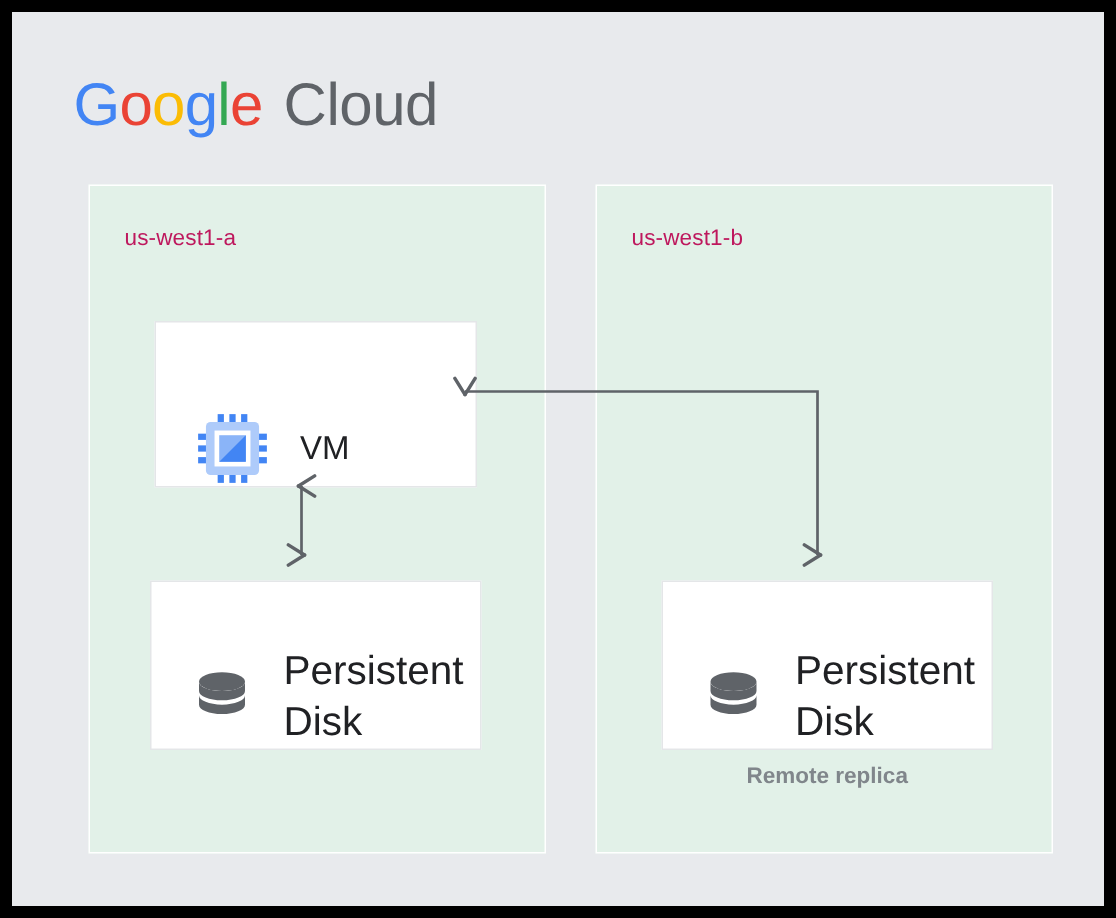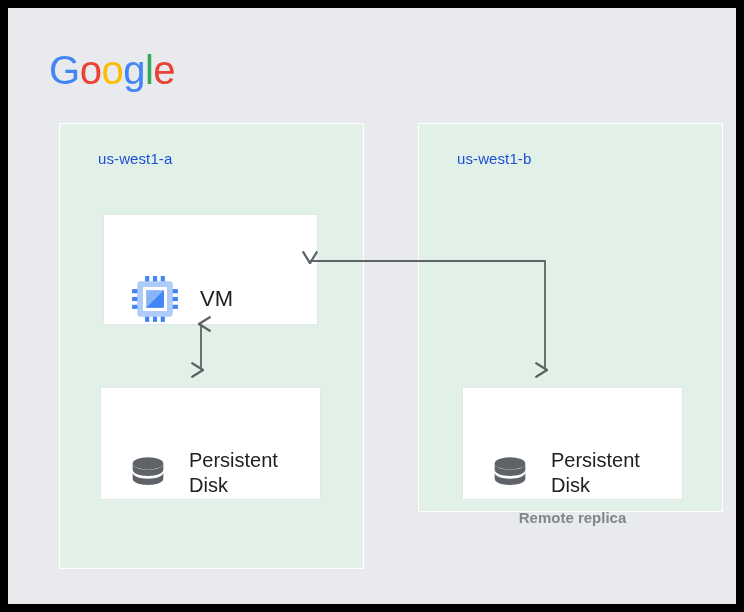--- a/index.html
+++ b/index.html
@@ -64,27 +64,27 @@
   }
 
   
   .zone {
     position: absolute;
     background: #e2f1e8;
     border: 1px solid #ffffff;
     box-sizing: border-box;
   }
   #zone-a { left: 51px; top: 115px; width: 305px; height: 446px; }
-  #zone-b { left: 389px; top: 115px; width: 305px; height: 389px; margin-left: 21px; }
+  #zone-b { left: 389px; top: 115px; width: 305px; height: 446px; }
 
   .zone-label {
     position: absolute;
-    left: 38px; top: 26px;
+    left: 23px; top: 26px;
     font-size: 15px;
-    color: #1d4ed8;
+    color: #be185d;
     letter-spacing: 0.1px;
   }
 
   
   .card {
     position: absolute;
     background: #ffffff;
     border: 1px solid #e4e6e8;
     box-sizing: border-box;
     display: flex;
@@ -103,21 +103,21 @@
   #pd-b-card .card-inner { margin-left: 24px; }
 
   .icon-slot {
     flex: 0 0 auto;
     display: flex;
     align-items: center;
     justify-content: center;
   }
 
   .card-label {
-    font-size: 20px;
+    font-size: 27px;
     color: #202124;
     line-height: 1.28;
     margin-left: 18px;
     white-space: pre-line;
   }
   #vm-card .card-label {
     font-size: 22px;
     margin-left: 20px;
   }
 
@@ -142,20 +142,21 @@
   }
 </style>
 </head>
 <body>
 
 <div class="frame">
   <div class="canvas">
 
     <div class="logo">
       <div class="logo-google"><span class="g1">G</span><span class="o1">o</span><span class="o2">o</span><span class="g2">g</span><span class="l1">l</span><span class="e1">e</span></div>
+      <div class="logo-cloud">Cloud</div>
     </div>
 
     <div class="zone" id="zone-a">
       <div class="zone-label">us-west1-a</div>
 
       <div class="card" id="vm-card">
         <div class="card-inner">
           <div class="icon-slot">
             <svg width="50" height="50" viewBox="0 0 48 48" aria-hidden="true">
 

